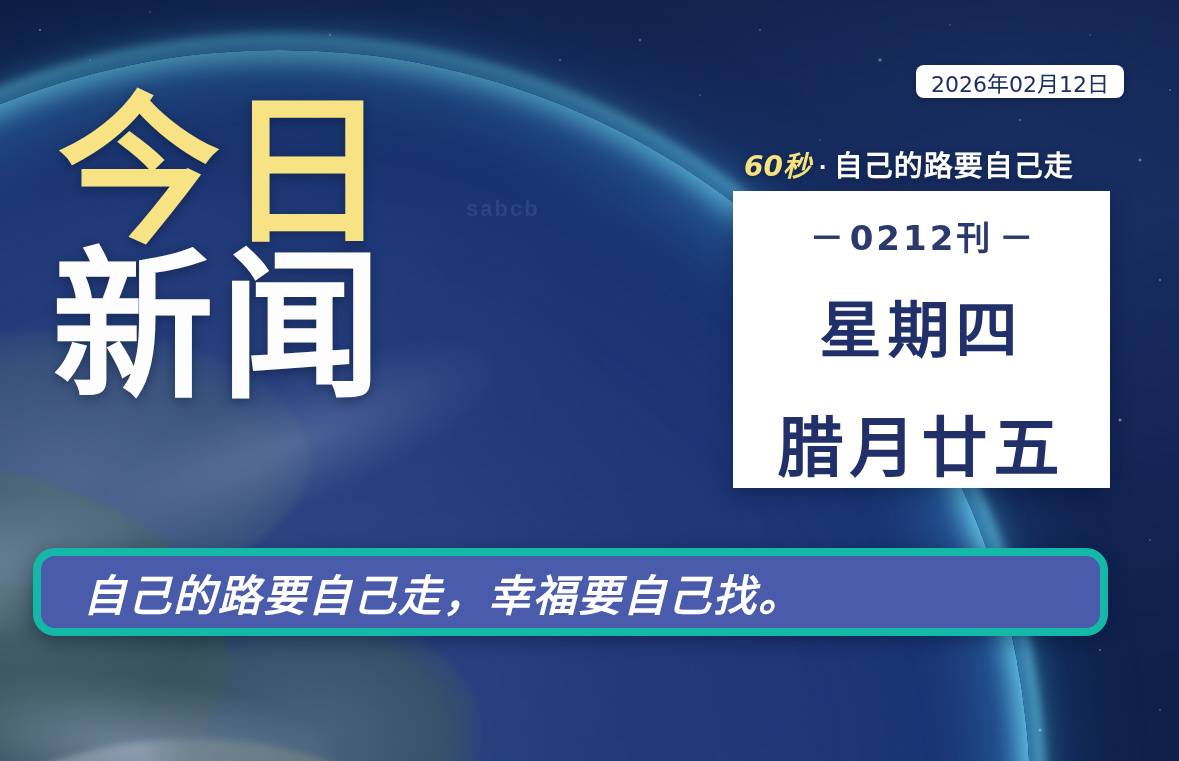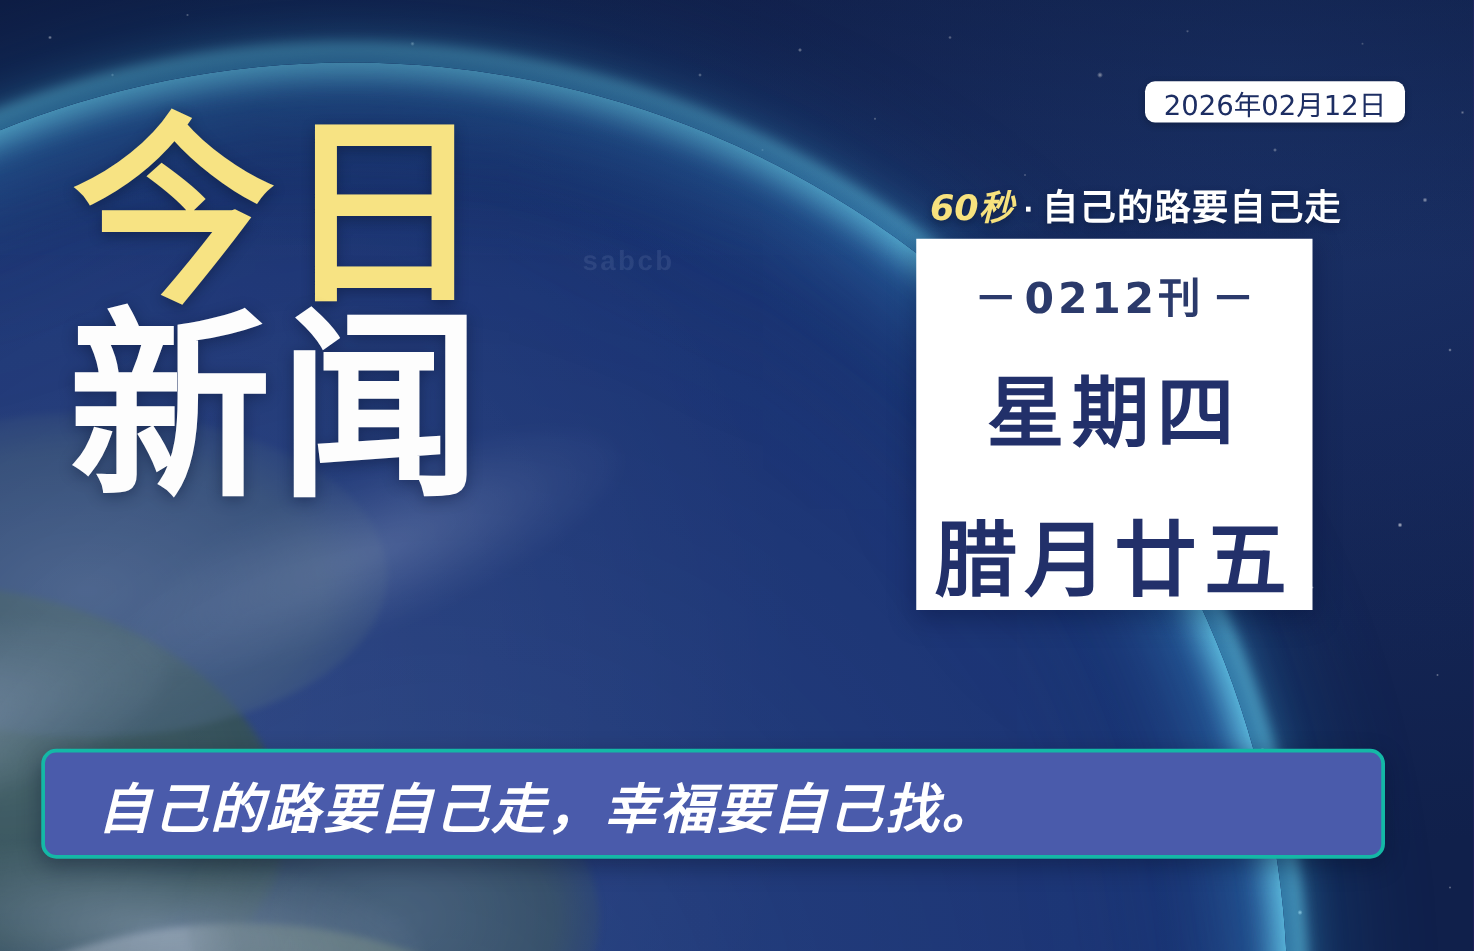--- a/index.html
+++ b/index.html
@@ -12,21 +12,20 @@
     font-family: "Liberation Sans", "DejaVu Sans", sans-serif;
   }
 
   #poster {
     position: relative;
     width: 1179px;
     height: 761px;
     overflow: hidden;
     background: #4c1d95;
     user-select: none;
-    text-align: center;
   }
 
   
   .sky {
     position: absolute;
     inset: 0;
     background:
       radial-gradient(ellipse 900px 620px at 86% 8%,  #1b3369 0%, #16285a 45%, #10204b 100%),
       linear-gradient(160deg, #16295c 0%, #132454 55%, #0f1f46 100%);
   }
@@ -264,21 +263,21 @@
     color: #ffffff;
     letter-spacing: 1px;
     font-family: "DejaVu Sans", "Liberation Sans", sans-serif;
   }
 
   
   .info-card {
     position: absolute;
     left: 733px;
     top: 191px;
-    width: 317px;
+    width: 377px;
     height: 297px;
     background: #ffffff;
     box-shadow: 0 6px 20px rgba(0, 10, 40, .35);
     display: flex;
     flex-direction: column;
     align-items: center;
     color: #27356c;
     font-family: "DejaVu Sans", "Liberation Sans", sans-serif;
   }
   .info-card .issue {
@@ -302,27 +301,27 @@
     font-size: 66px;
     font-weight: 700;
     letter-spacing: 6px;
     color: #22306a;
   }
 
   
   .quote-banner {
     position: absolute;
     left: 33px;
-    top: 599px;
+    top: 548px;
     width: 1075px;
     height: 88px;
     box-sizing: border-box;
     background: #4a5bab;
-    border: 3px solid #14b8a6;
-    border-radius: 12px;
+    border: 8px solid #14b8a6;
+    border-radius: 22px;
     display: flex;
     align-items: center;
     box-shadow: 0 6px 18px rgba(5, 14, 40, .38);
   }
   .quote-banner .quote-text {
     margin-left: 42px;
     font-size: 43px;
     font-weight: 700;
     font-style: italic;
     color: #ffffff;

